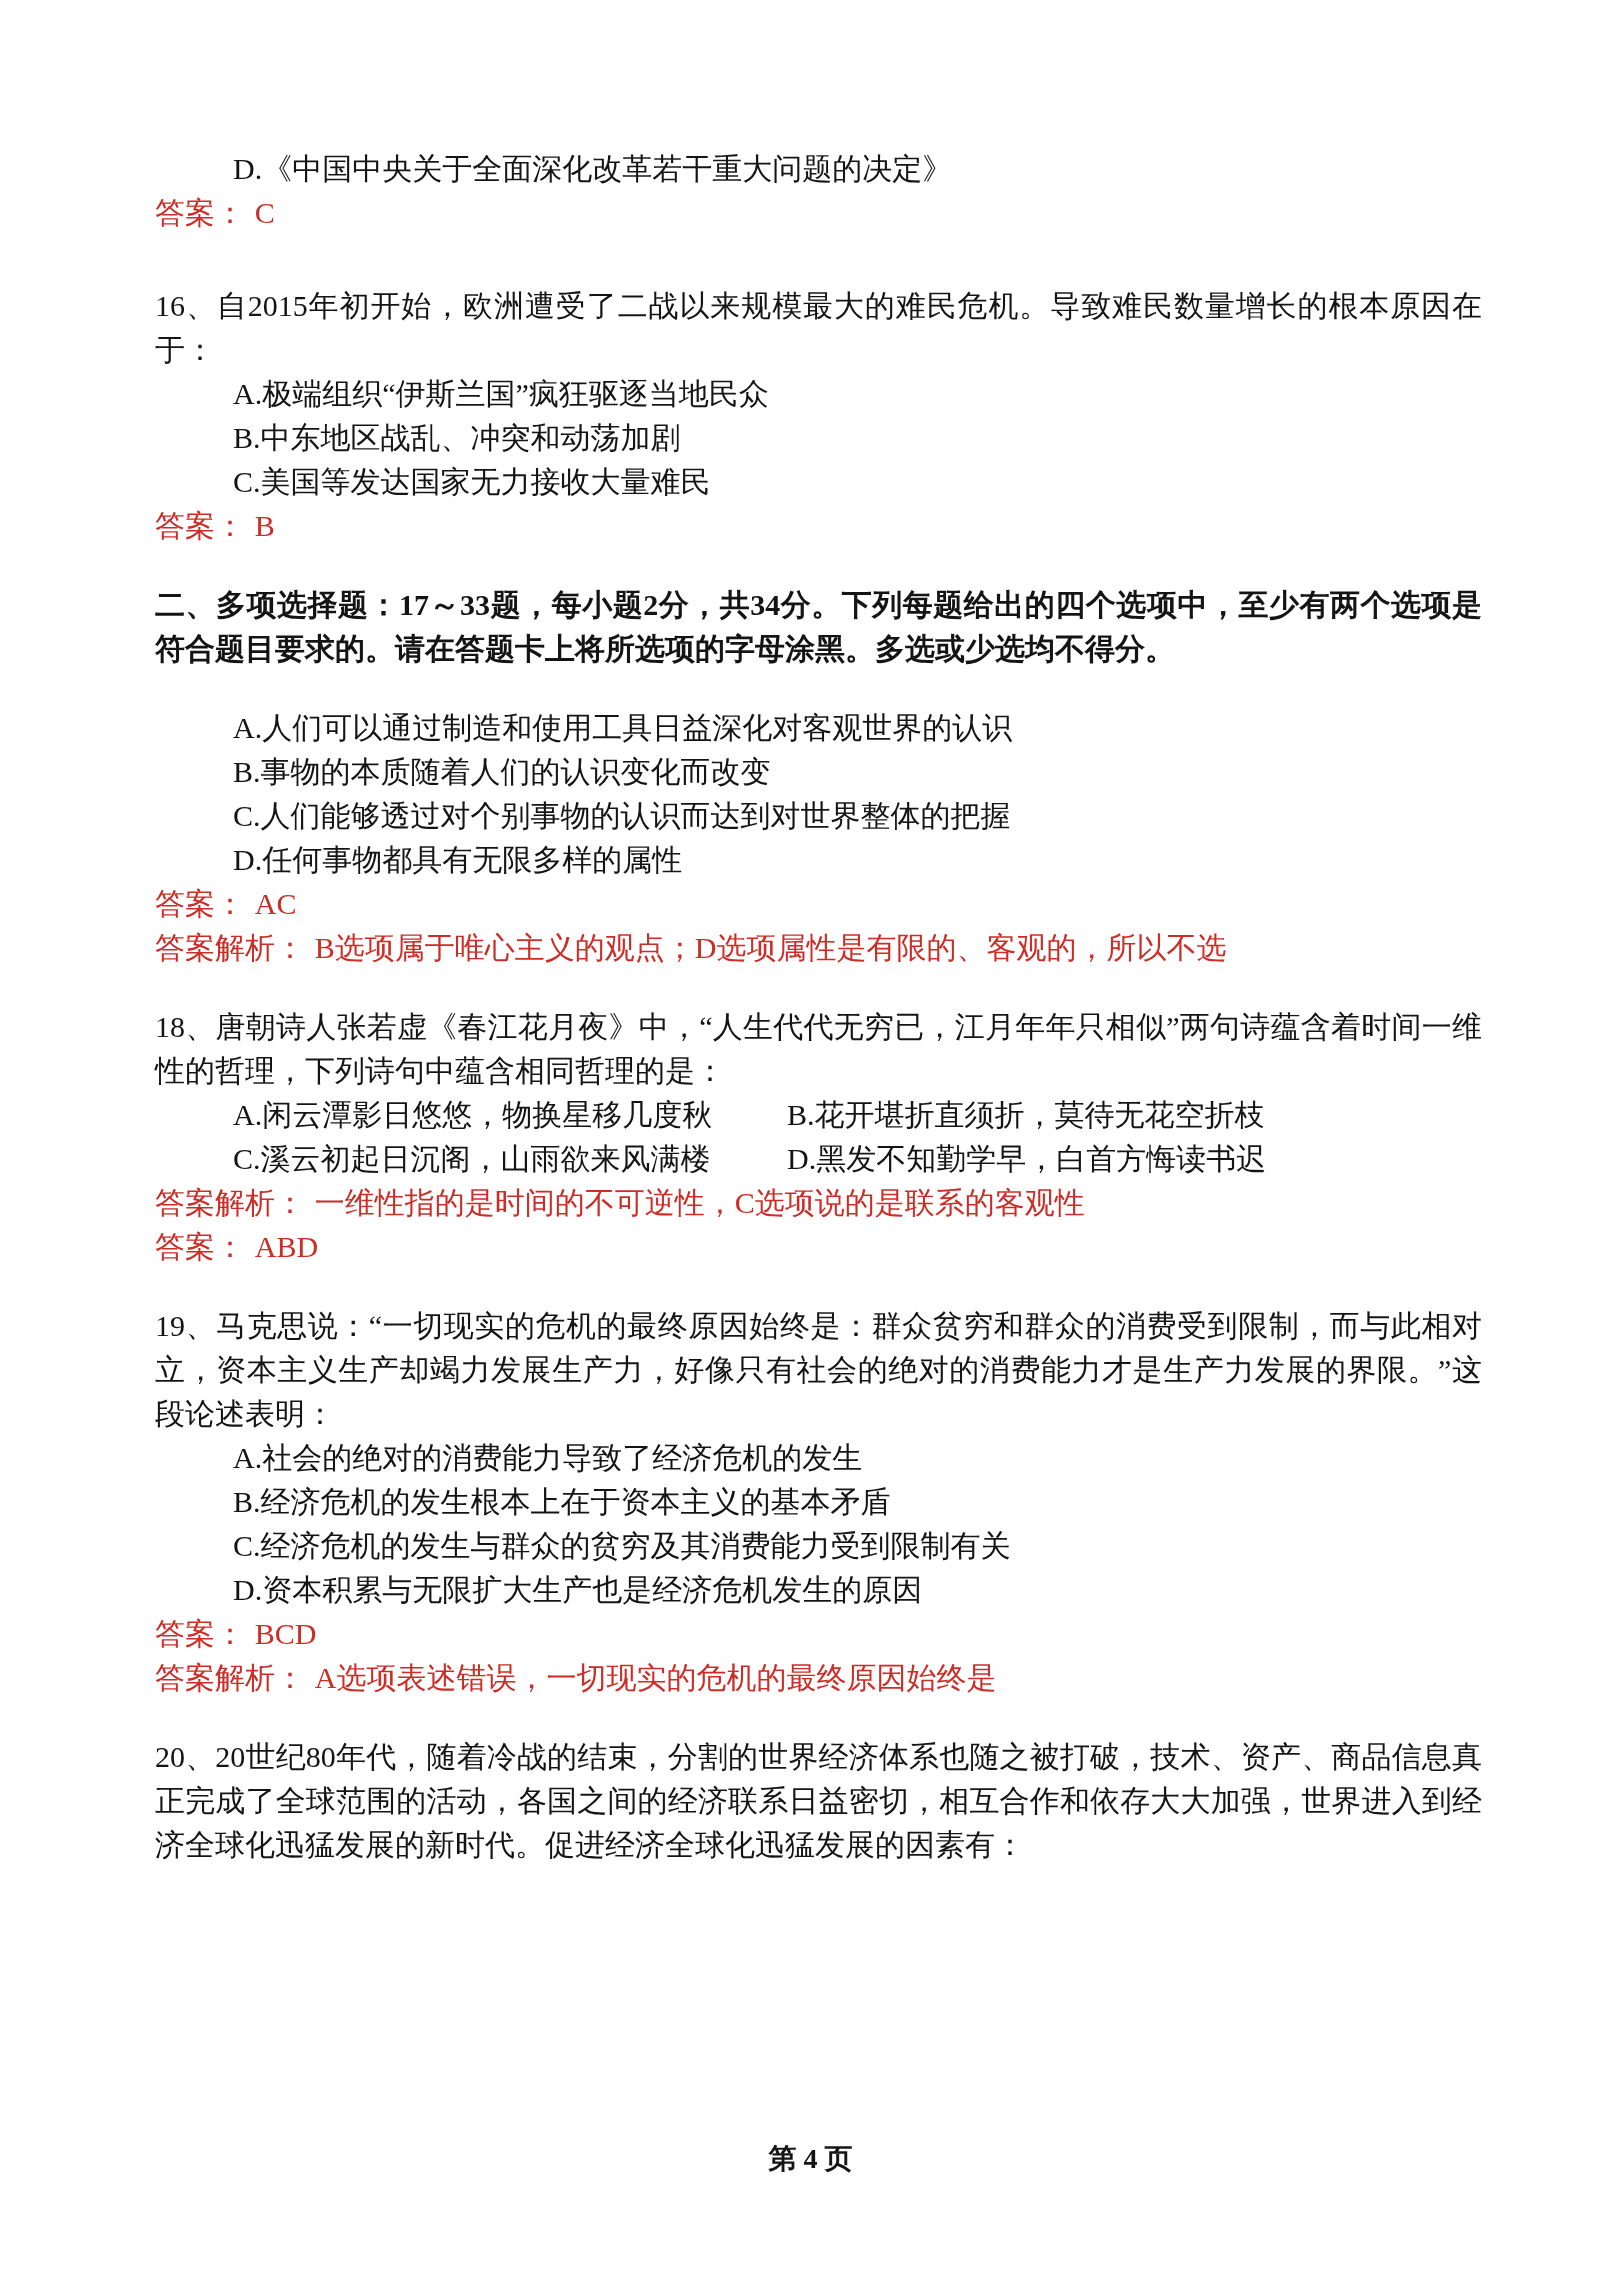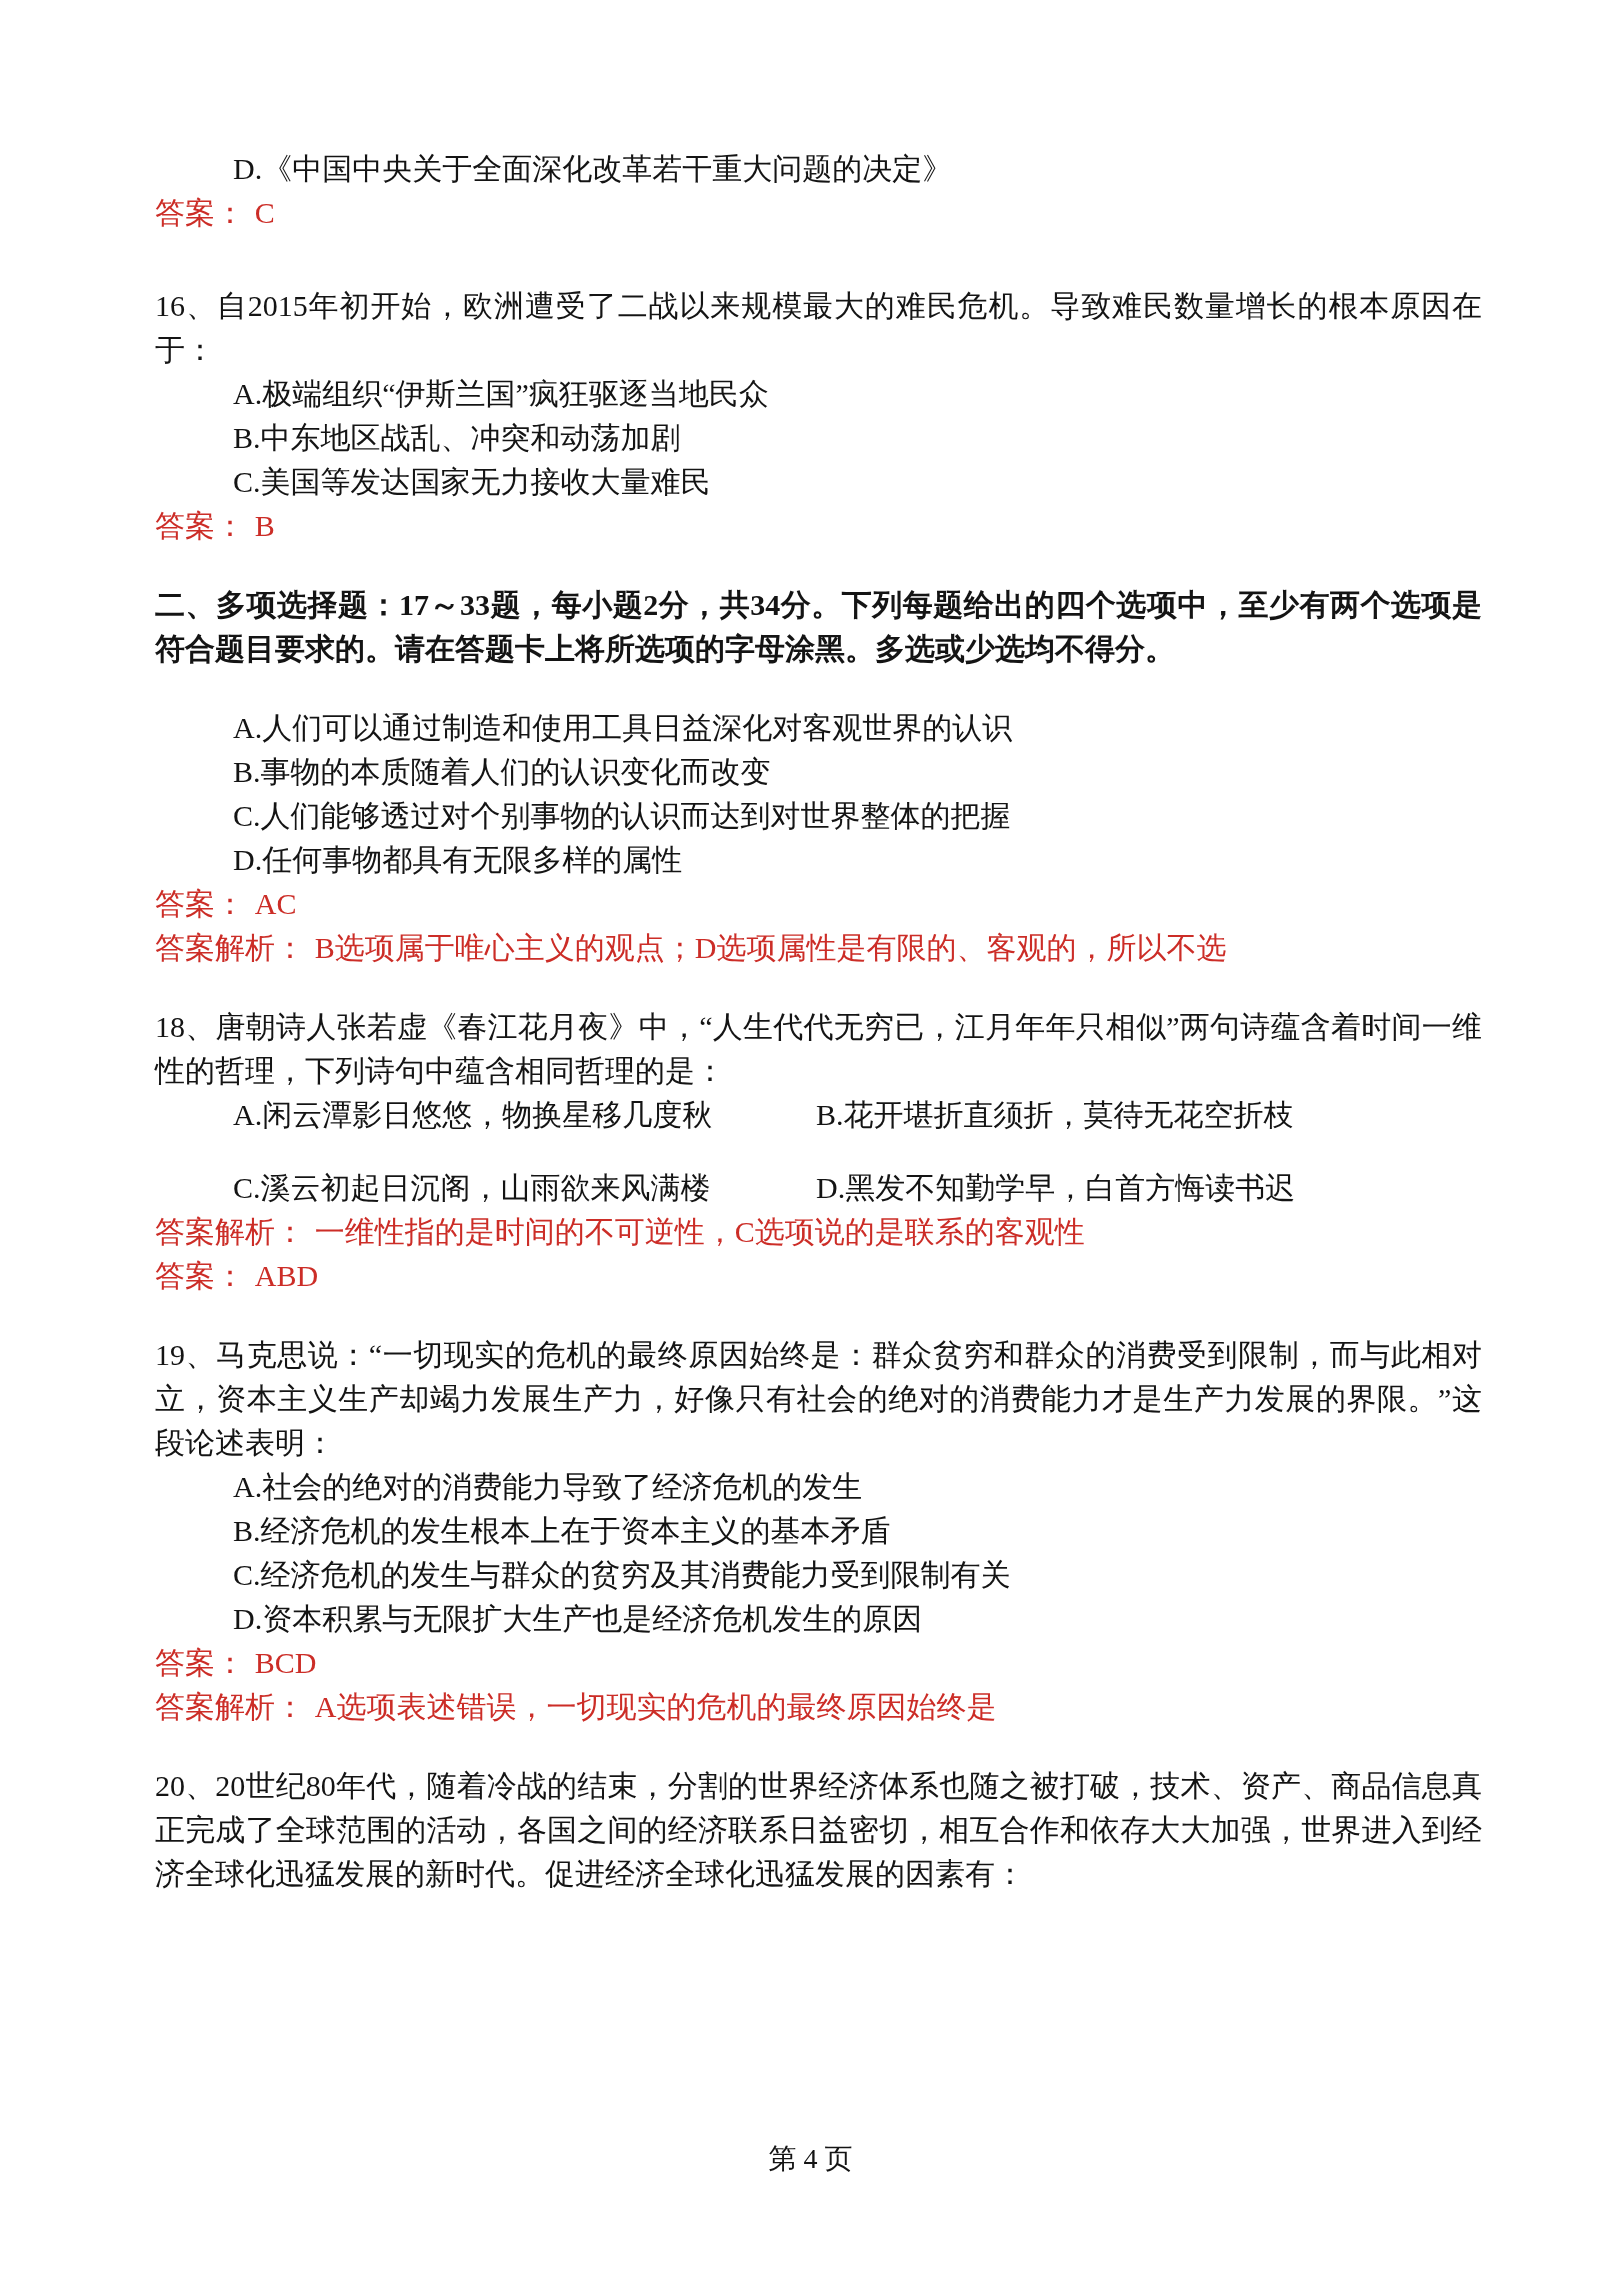--- a/index.html
+++ b/index.html
@@ -22,33 +22,33 @@
   }
   p { margin: 0; padding: 0; }
   .block { margin-bottom: 35px; }
   .block-first { margin-bottom: 49px; }
   .stem { text-align: justify; }
   .option { padding-left: 78px; }
   .options-grid {
     display: grid;
     grid-template-columns: 554px auto;
     padding-left: 78px;
-    gap: 29px;
   }
   .ans { color: var(--answer_red, #cc2d27); }
   .ans .val { margin-left: 9.8px; }
   .section-head p { font-weight: bold; text-align: justify; }
   .footer {
     position: absolute;
     left: 0;
     right: 0;
     top: 2137px;
     text-align: center;
     font-size: 28px;
     color: var(--text, #141414);
+    font-weight: bold;
   }
 </style>
 </head>
 <body>
 
 <div class="page">
   <div class="content">
 
     <section class="block block-first">
       <p class="option">D.《中国中央关于全面深化改革若干重大问题的决定》</p>

